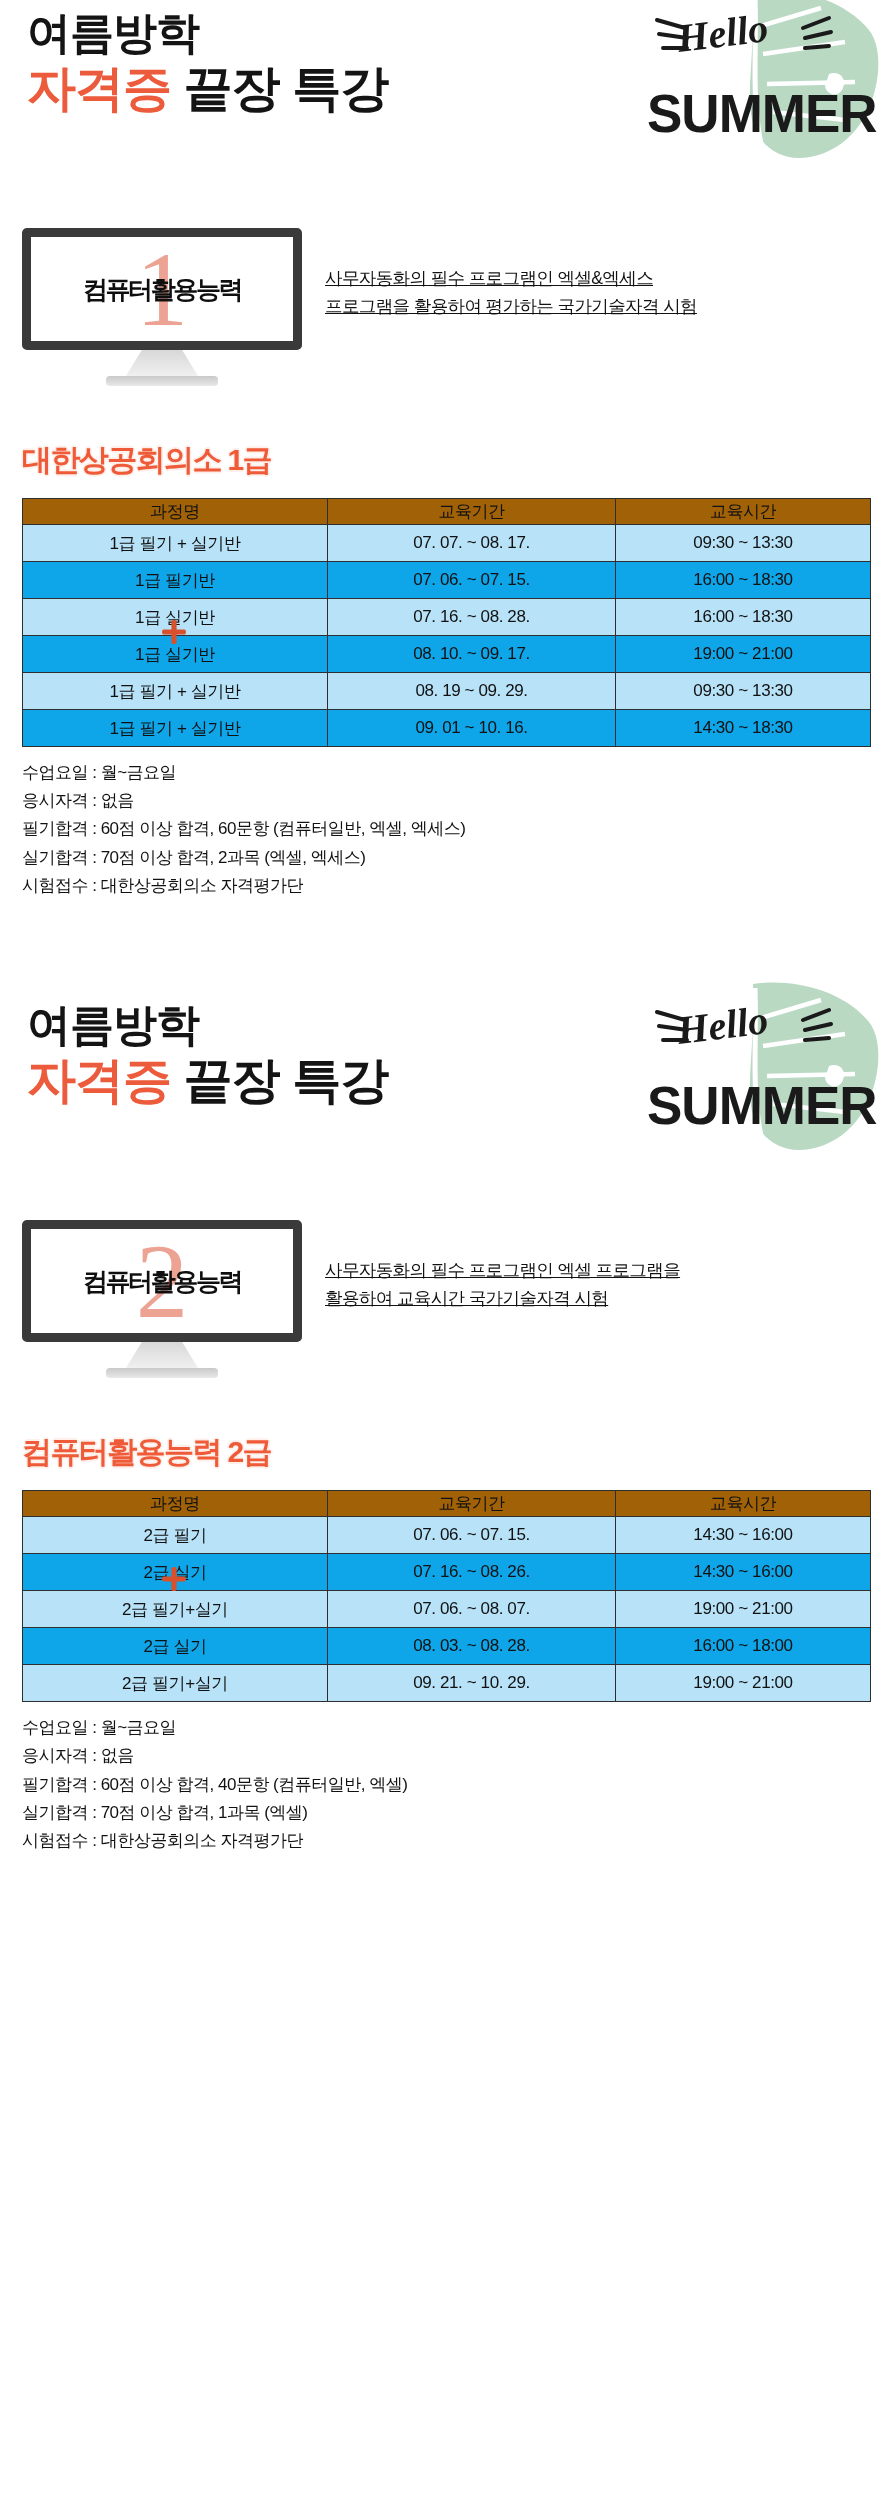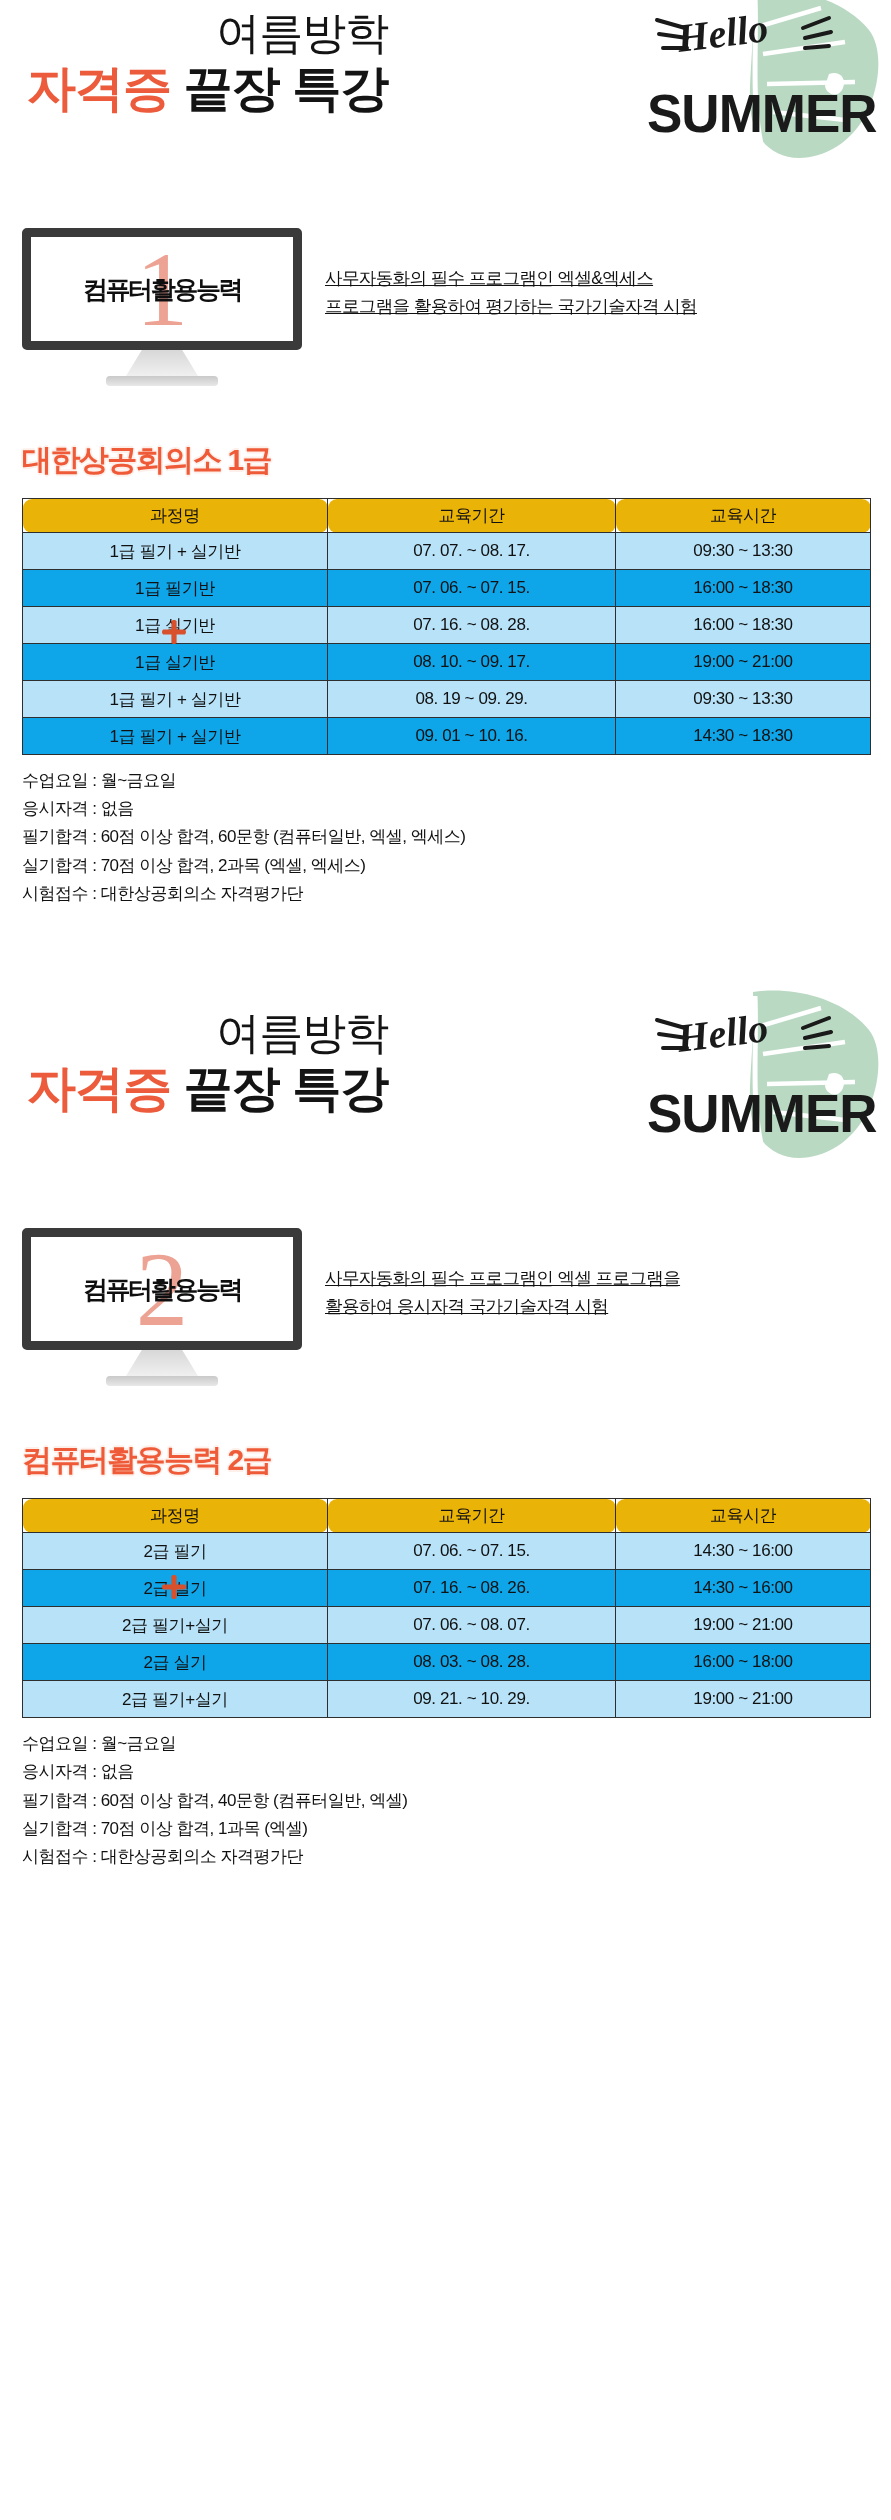--- a/index.html
+++ b/index.html
@@ -20,26 +20,25 @@
     height: 232px;
   }
   .hero-text {
     position: absolute;
     left: 27px;
     top: 8px;
     z-index: 3;
   }
   .hero-line1 {
     font-size: 44px;
-    font-weight: 400;
+    font-weight: 700;
     color: #141414;
     letter-spacing: -1px;
     line-height: 1.12;
     white-space: nowrap;
-    text-align: right;
   }
   .hero-line2 {
     font-size: 49px;
     font-weight: 700;
     line-height: 1.12;
     letter-spacing: -1px;
     white-space: nowrap;
     margin-top: 4px;
   }
   .hero-accent { color: #ec5c3c; }
@@ -150,21 +149,21 @@
   table.sched th, table.sched td {
     border: 1px solid #2e2e2e;
     text-align: center;
     font-size: 17px;
     color: #111111;
     letter-spacing: -0.4px;
     height: 37px;
     padding: 0 4px;
     font-weight: 400;
   }
-  table.sched th { background: #eab308; height: 34px; border-radius: 9px; }
+  table.sched th { background: #a16207; height: 26px; }
   table.sched col.c1 { width: 305px; }
   table.sched col.c2 { width: 288px; }
   table.sched col.c3 { width: 255px; }
   tr.hl td { background: #b7e2f8; }
   tr.pl td { background: #0ea5e9; }
 
   .plus-mark {
     position: absolute;
     left: 152px;
     width: 26px;
@@ -328,21 +327,21 @@
     <div class="monitor">
       <div class="monitor-screen">
         <span class="monitor-num">2</span>
         <span class="monitor-label">컴퓨터활용능력</span>
       </div>
       <div class="monitor-neck"></div>
       <div class="monitor-base"></div>
     </div>
     <div class="monitor-desc">
       <div>사무자동화의 필수 프로그램인 엑셀 프로그램을</div>
-      <div>활용하여 응시자격 국가기술자격 시험</div>
+      <div>활용하여 교육시간 국가기술자격 시험</div>
     </div>
   </div>
 
   <div class="section-title">컴퓨터활용능력 2급</div>
 
   <div class="table-wrap">
     <table class="sched">
       <colgroup>
           <col class="c1">
           <col class="c2">

